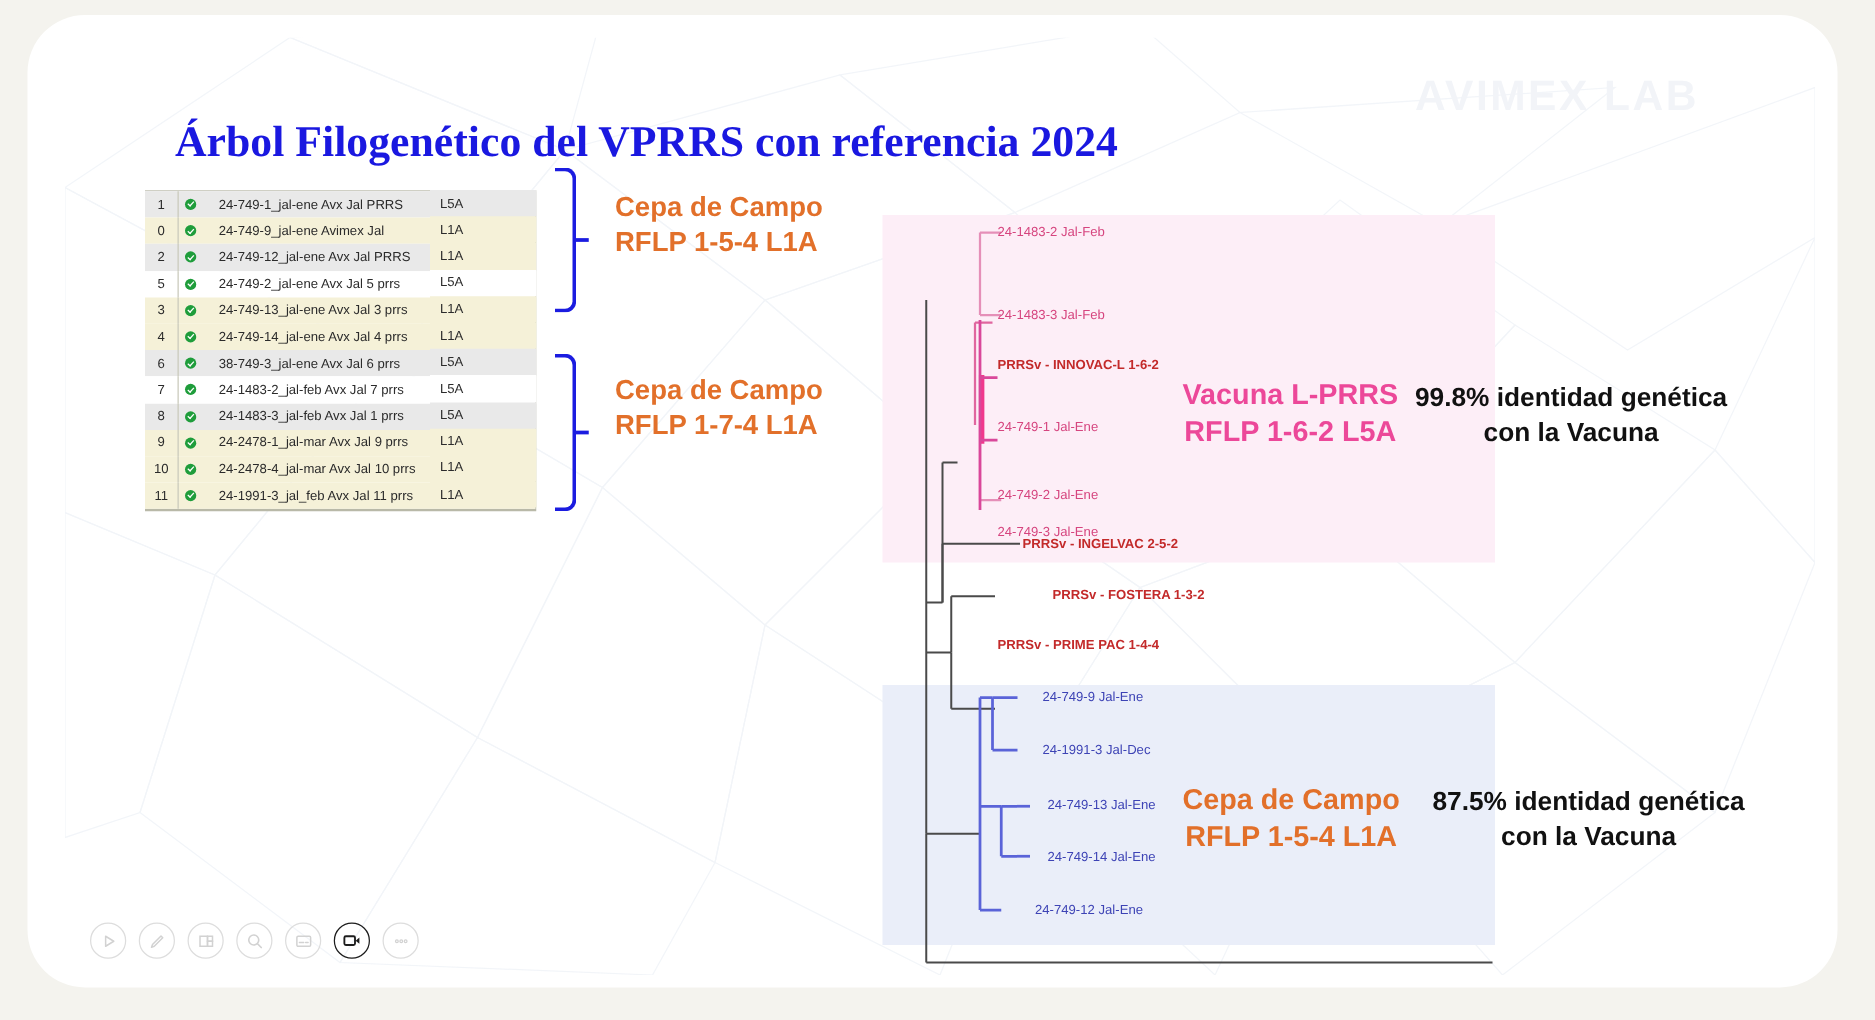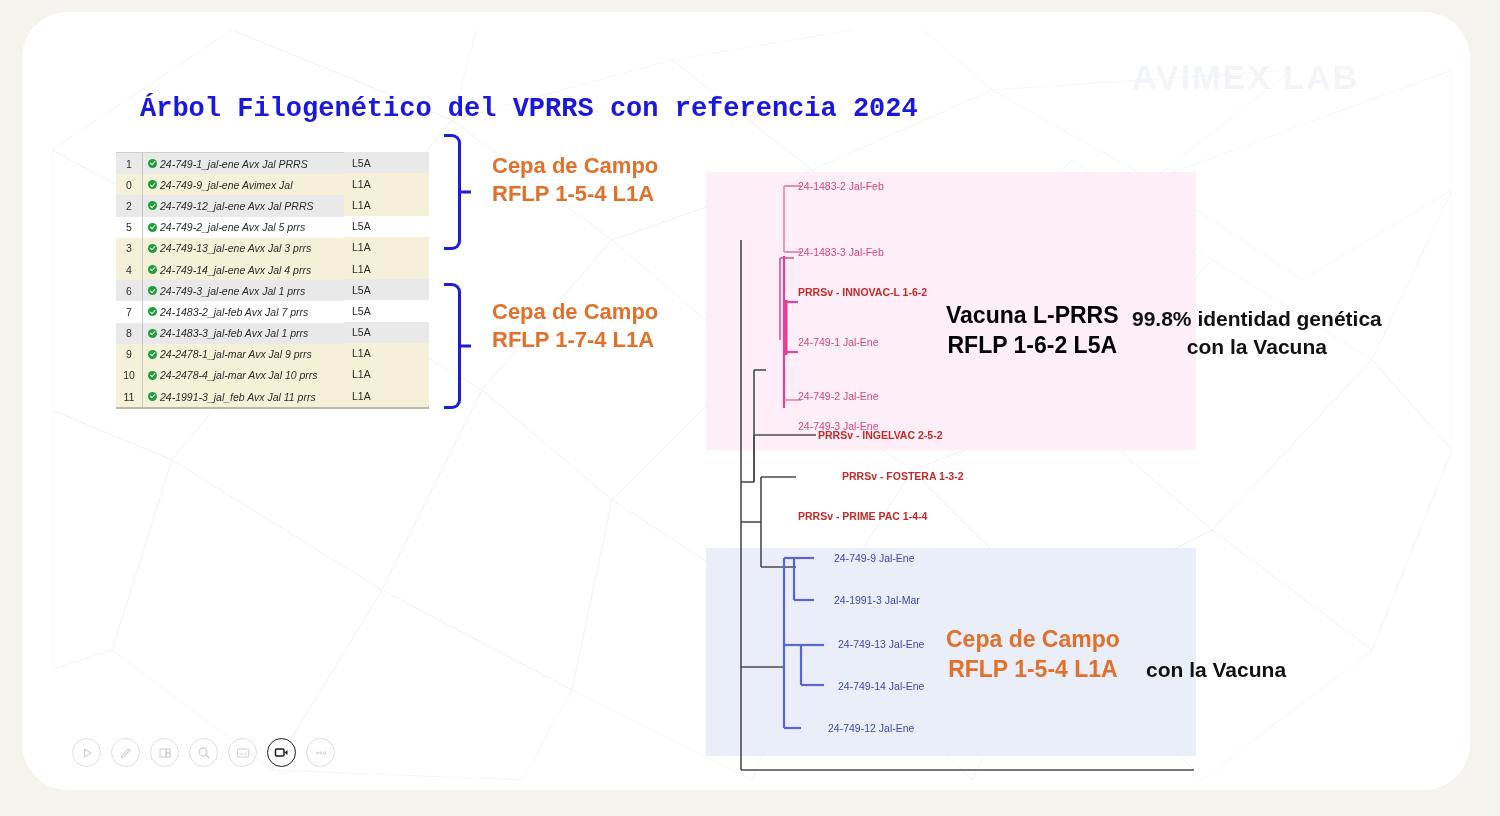--- a/index.html
+++ b/index.html
@@ -34,42 +34,42 @@
     position:absolute;left:1080px;top:28px;
     font-size:34px;font-weight:bold;letter-spacing:2px;
     color:#f2f4f8;
     font-family:"Liberation Sans",sans-serif;
     white-space:nowrap;
   }
 
   
   #title{
     position:absolute;left:88px;top:64px;
-    font-size:27px;font-weight:bold;color:#1a18e0;
+    font-size:35px;font-weight:bold;color:#1a18e0;
     white-space:nowrap;
-    font-family:Liberation Mono, monospace;
+    font-family:Liberation Serif, serif;
   }
 
   
   #tablewrap{
     position:absolute;left:64px;top:122px;width:313px;
     border-top:1px solid #cfcfc4;border-bottom:2px solid #b9b9a8;
     font-size:10.5px;color:#2b2b2b;
   }
   .trow{display:flex;height:21.2px;align-items:center;}
   .tnum{
     width:26px;text-align:center;flex:0 0 26px;
     border-right:1px solid #c9c9bb;font-size:10.5px;height:100%;
     display:flex;align-items:center;justify-content:center;
   }
   .tname{
-    flex:1;display:flex;align-items:center;gap:3px;
+    flex:1;display:flex;align-items:center;gap:18px;
     padding-left:5px;height:100%;
     border-right:1px solid #c8c8ba;
-    overflow:hidden;white-space:nowrap;font-style:italic;
+    overflow:hidden;white-space:nowrap;
   }
   .chk{
     width:9px;height:9px;border-radius:50%;
     background:#1f9d3b;flex:0 0 9px;position:relative;
   }
   .chk:after{
     content:"";position:absolute;left:2.5px;top:1.3px;
     width:2.3px;height:4.4px;border:solid #fff;border-width:0 1.4px 1.4px 0;
     transform:rotate(42deg);
   }
@@ -107,21 +107,21 @@
   .tip{
     position:absolute;white-space:nowrap;font-weight:bold;
     font-family:"Liberation Sans",sans-serif;
   }
   .tip-pink{color:#d6457f;font-size:10.5px;font-weight:normal;}
   .tip-red{color:#c32a2a;font-size:10.5px;}
   .tip-blue{color:#3d43b5;font-size:10.5px;font-weight:normal;}
 
   
   .callout-blue{
-    position:absolute;color:#000000;font-weight:bold;font-size:23px;
+    position:absolute;color:#ec4899;font-weight:bold;font-size:23px;
     line-height:30px;text-align:center;white-space:nowrap;
     font-family:"Liberation Sans",sans-serif;
   }
   .callout-orange{
     position:absolute;color:#e2702a;font-weight:bold;font-size:23px;
     line-height:30px;text-align:center;white-space:nowrap;
     font-family:"Liberation Sans",sans-serif;
   }
   .callout-black{
     position:absolute;color:#111111;font-weight:bold;font-size:21px;
@@ -222,21 +222,21 @@
           <div class="tnum">4</div>
           <div class="tname">
             <span class="chk"></span>
             <span>24-749-14_jal-ene Avx Jal 4 prrs</span>
           </div>
         </div>
         <div class="trow bg-a">
           <div class="tnum">6</div>
           <div class="tname">
             <span class="chk"></span>
-            <span>24-749-3_jal-ene Avx Jal 1 prrs</span>
+            <span>38-749-3_jal-ene Avx Jal 6 prrs</span>
           </div>
         </div>
         <div class="trow bg-c">
           <div class="tnum">7</div>
           <div class="tname">
             <span class="chk"></span>
             <span>24-1483-2_jal-feb Avx Jal 7 prrs</span>
           </div>
         </div>
         <div class="trow bg-a">
@@ -367,41 +367,41 @@
         <div class="tip tip-red" style="left:92px;top:146px;">PRRSv - INNOVAC-L 1-6-2</div>
         <div class="tip tip-pink" style="left:92px;top:196px;">24-749-1 Jal-Ene</div>
         <div class="tip tip-pink" style="left:92px;top:238px;margin-top:12px;">24-749-2 Jal-Ene</div>
         <div class="tip tip-pink" style="left:92px;top:280px;">24-749-3 Jal-Ene</div>
         <div class="tip tip-red" style="left:112px;top:289px;">PRRSv - INGELVAC 2-5-2</div>
 
         <div class="tip tip-red" style="left:92px;top:330px;padding-left:44px;">PRRSv - FOSTERA 1-3-2</div>
         <div class="tip tip-red" style="left:92px;top:370px;">PRRSv - PRIME PAC 1-4-4</div>
 
         <div class="tip tip-blue" style="left:128px;top:412px;">24-749-9 Jal-Ene</div>
-        <div class="tip tip-blue" style="left:128px;top:454px;">24-1991-3 Jal-Mar</div>
+        <div class="tip tip-blue" style="left:128px;top:454px;">24-1991-3 Jal-Dec</div>
         <div class="tip tip-blue" style="left:132px;top:498px;">24-749-13 Jal-Ene</div>
         <div class="tip tip-blue" style="left:132px;top:540px;">24-749-14 Jal-Ene</div>
         <div class="tip tip-blue" style="left:122px;top:582px;">24-749-12 Jal-Ene</div>
       </div>
 
       <div class="callout-blue" style="left:894px;top:270px;">
         <span>Vacuna L-PRRS</span><br>
         <span>RFLP 1-6-2 L5A</span>
       </div>
       <div class="callout-black" style="left:1068px;top:275px;">
         <span>99.8% identidad genética</span><br>
         <span>con la Vacuna</span>
       </div>
 
       <div class="callout-orange" style="left:894px;top:594px;">
         <span>Cepa de Campo</span><br>
         <span>RFLP 1-5-4 L1A</span>
       </div>
       <div class="callout-black" style="left:1082px;top:598px;">
-        <br>
+        <span>87.5% identidad genética</span><br>
         <span>con la Vacuna</span>
       </div>
 
     </div>
 
     <div id="toolbar">
       <div class="tbtn">
         <svg width="14" height="14" viewBox="0 0 14 14">
           <polygon points="4.5,3 11,7 4.5,11" fill="none" stroke="#d2d2d2" stroke-width="1.2" stroke-linejoin="round"></polygon>
         </svg>

